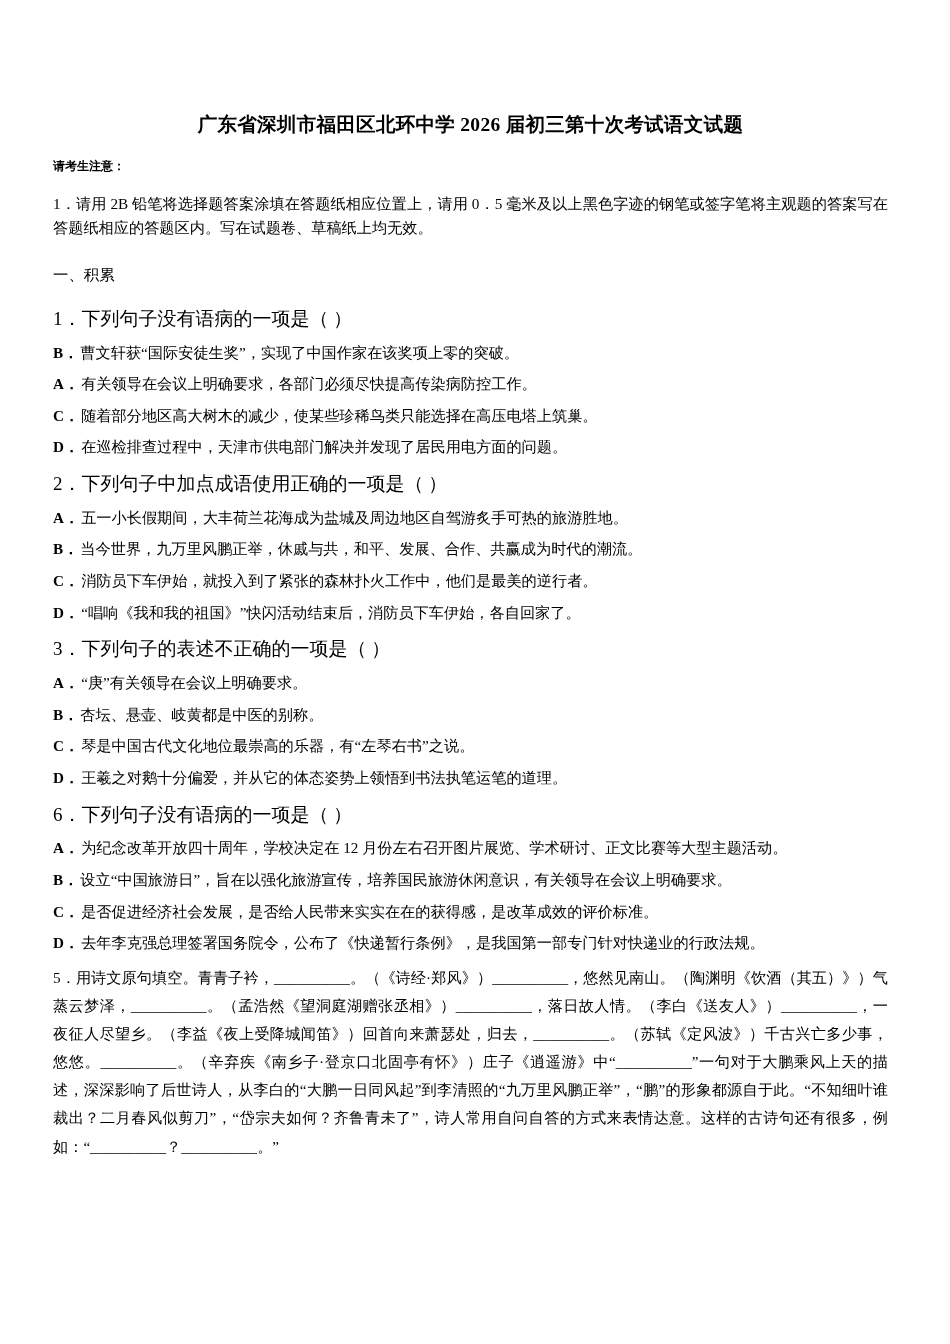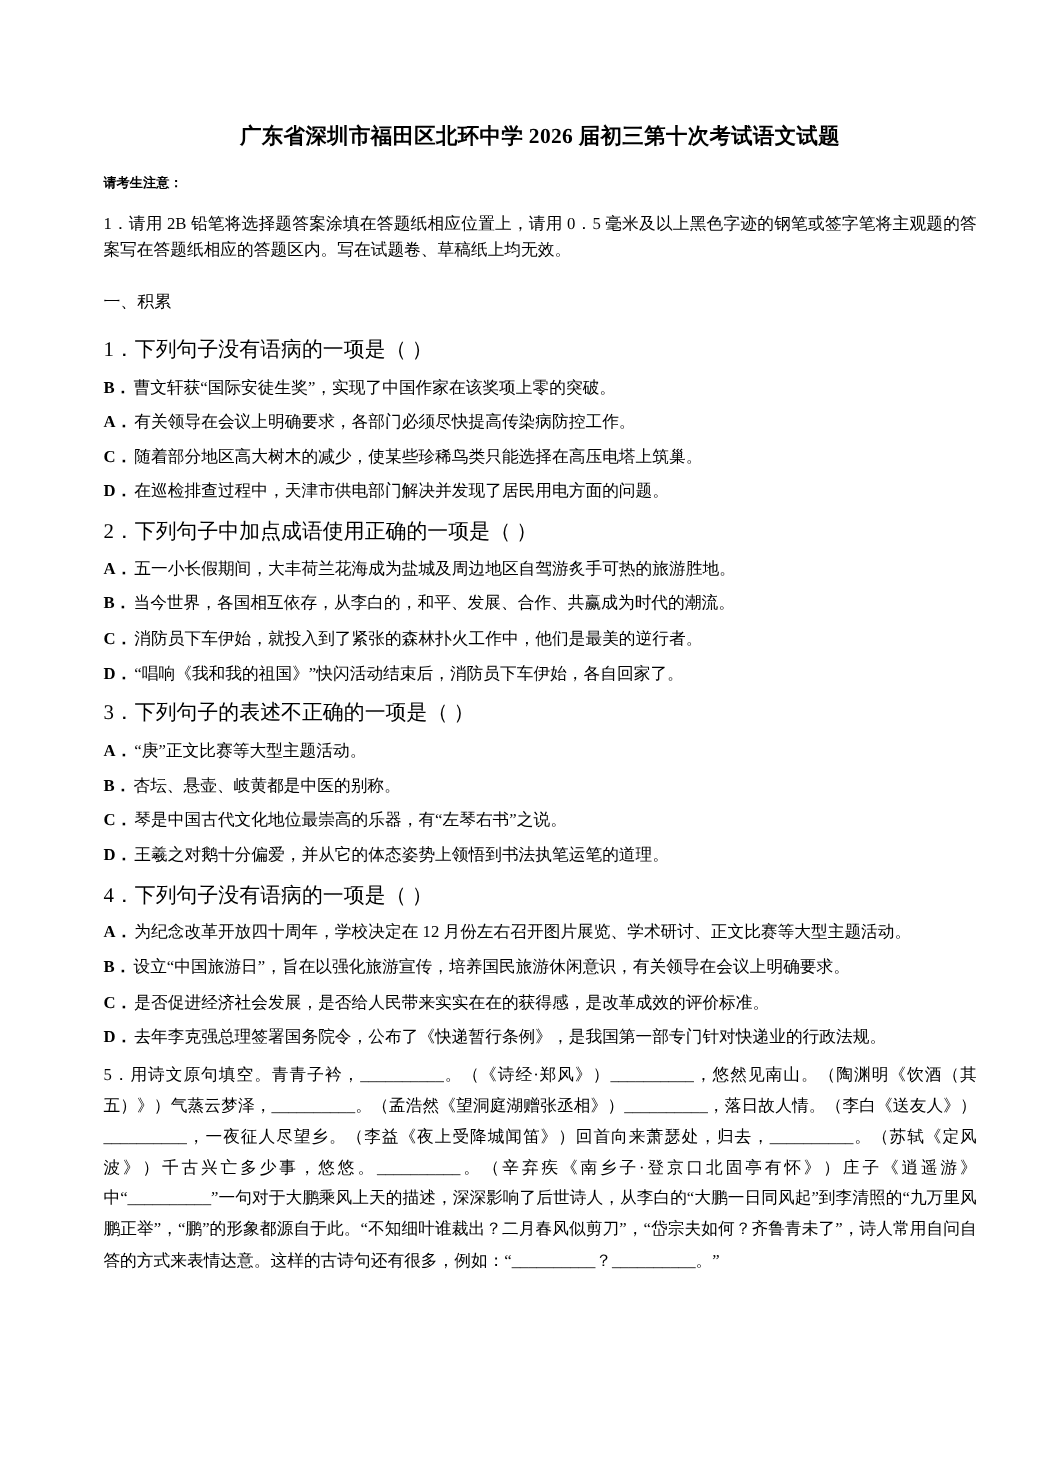--- a/index.html
+++ b/index.html
@@ -11,21 +11,21 @@
     width: 950px;
     height: 1344px;
     font-family: "Liberation Serif", "DejaVu Serif", serif;
     color: #000000;
   }
   .page {
     position: relative;
     width: 950px;
     height: 1194px;
     box-sizing: border-box;
-    padding: 110px 62px 40px 94px;
+    padding: 110px 62px 40px 53px;
     border-radius: 29px;
   }
   .doc-title {
     text-align: center;
     font-size: 19.5px;
     font-weight: bold;
     letter-spacing: 0.3px;
     margin: 0 0 18px 0;
     line-height: 1.5;
   }
@@ -92,44 +92,44 @@
   </div>
   <div class="opt">
     <span class="lbl">D．</span><span>在巡检排查过程中，天津市供电部门解决并发现了居民用电方面的问题。</span>
   </div>
 
   <div class="q-stem">2．下列句子中加点成语使用正确的一项是（    ）</div>
   <div class="opt">
     <span class="lbl">A．</span><span>五一小长假期间，大丰荷兰花海成为盐城及周边地区自驾游炙手可热的旅游胜地。</span>
   </div>
   <div class="opt">
-    <span class="lbl">B．</span><span>当今世界，各国相互依存，从李白的，和平、发展、合作、共赢成为时代的潮流。</span>
+    <span class="lbl">B．</span><span>当今世界，九万里风鹏正举，休戚与共，和平、发展、合作、共赢成为时代的潮流。</span>
   </div>
   <div class="opt">
     <span class="lbl">C．</span><span>消防员下车伊始，就投入到了紧张的森林扑火工作中，他们是最美的逆行者。</span>
   </div>
   <div class="opt">
     <span class="lbl">D．</span><span>“唱响《我和我的祖国》”快闪活动结束后，消防员下车伊始，各自回家了。</span>
   </div>
 
   <div class="q-stem">3．下列句子的表述不正确的一项是（      ）</div>
   <div class="opt">
-    <span class="lbl">A．</span><span>“庚”正文比赛等大型主题活动。</span>
+    <span class="lbl">A．</span><span>“庚”有关领导在会议上明确要求。</span>
   </div>
   <div class="opt">
     <span class="lbl">B．</span><span>杏坛、悬壶、岐黄都是中医的别称。</span>
   </div>
   <div class="opt">
     <span class="lbl">C．</span><span>琴是中国古代文化地位最崇高的乐器，有“左琴右书”之说。</span>
   </div>
   <div class="opt">
     <span class="lbl">D．</span><span>王羲之对鹅十分偏爱，并从它的体态姿势上领悟到书法执笔运笔的道理。</span>
   </div>
 
-  <div class="q-stem">4．下列句子没有语病的一项是（    ）</div>
+  <div class="q-stem">6．下列句子没有语病的一项是（    ）</div>
   <div class="opt">
     <span class="lbl">A．</span><span>为纪念改革开放四十周年，学校决定在 12 月份左右召开图片展览、学术研讨、正文比赛等大型主题活动。</span>
   </div>
   <div class="opt">
     <span class="lbl">B．</span><span>设立“中国旅游日”，旨在以强化旅游宣传，培养国民旅游休闲意识，有关领导在会议上明确要求。</span>
   </div>
   <div class="opt">
     <span class="lbl">C．</span><span>是否促进经济社会发展，是否给人民带来实实在在的获得感，是改革成效的评价标准。</span>
   </div>
   <div class="opt">

